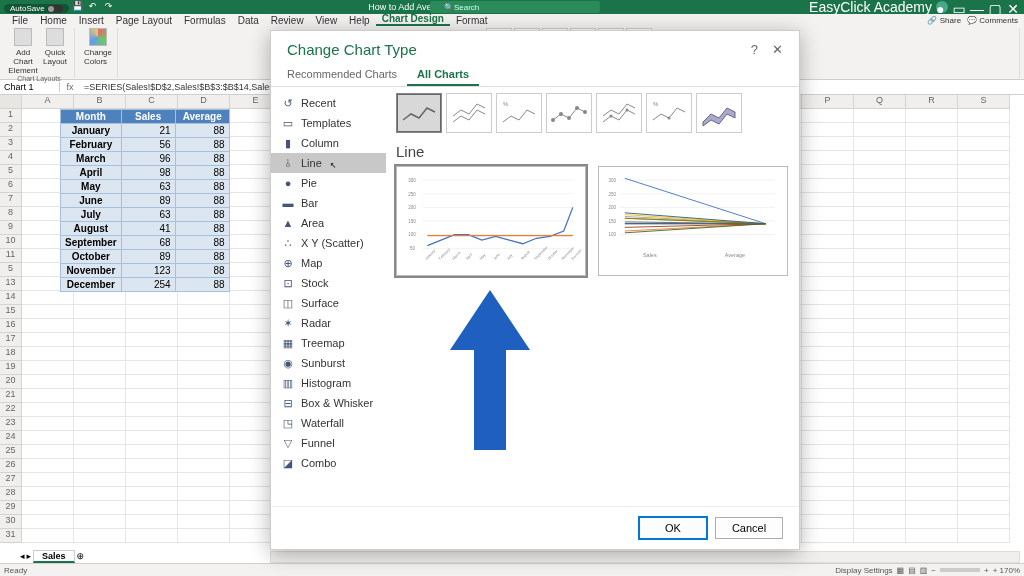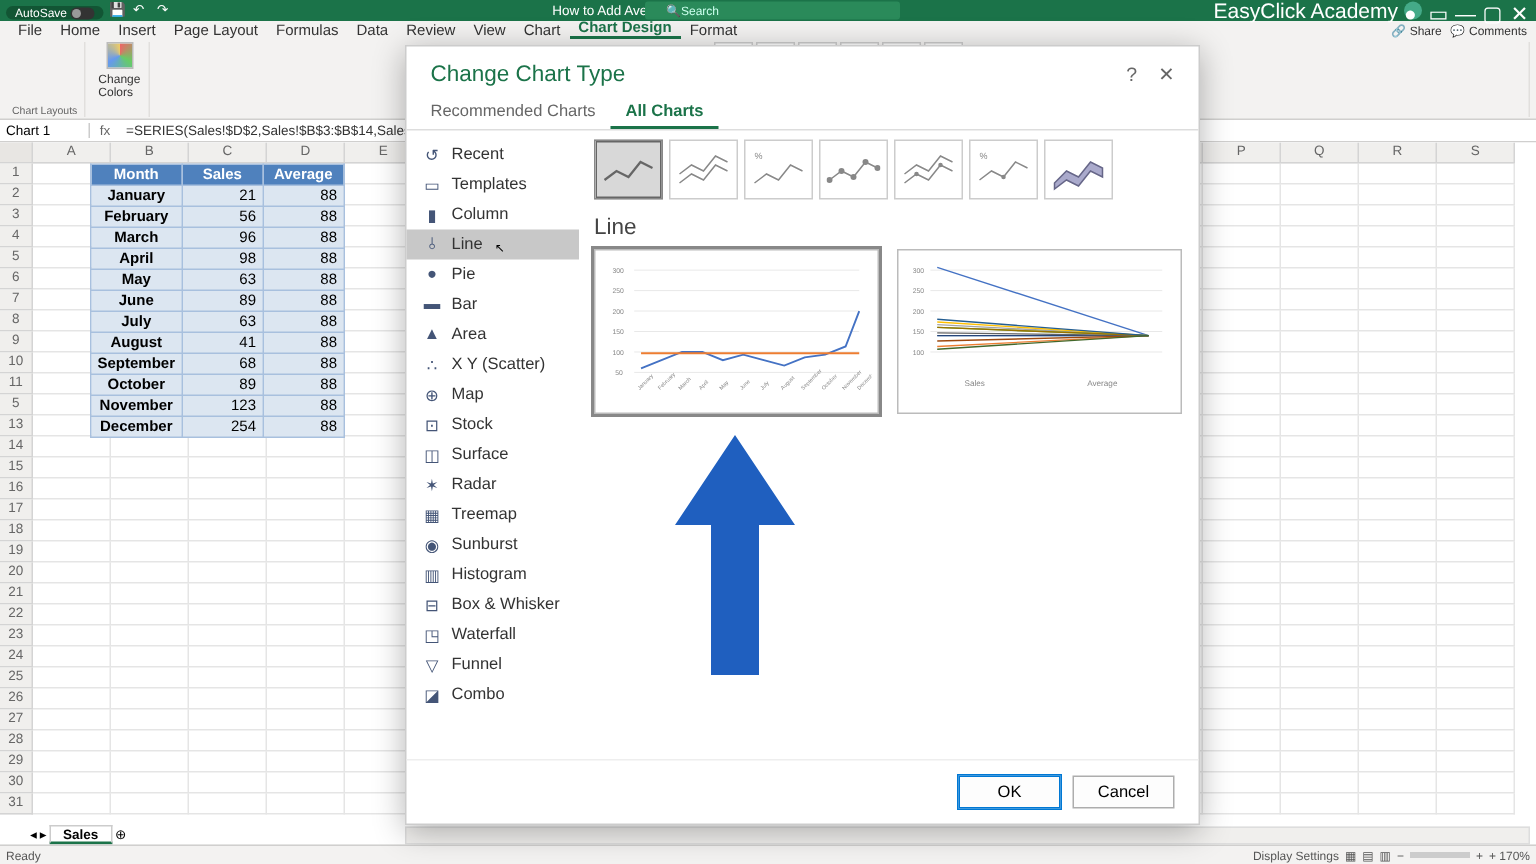--- a/index.html
+++ b/index.html
@@ -106,31 +106,43 @@
 
 <div class="tabs">
   <span class="tab">File</span>
   <span class="tab">Home</span>
   <span class="tab">Insert</span>
   <span class="tab">Page Layout</span>
   <span class="tab">Formulas</span>
   <span class="tab">Data</span>
   <span class="tab">Review</span>
   <span class="tab">View</span>
-  <span class="tab">Chart</span>
+  <span class="tab">Help</span>
   <span class="tab active">Chart Design</span>
   <span class="tab">Format</span>
 </div>
 <div class="shareline">
   <span>🔗 <span>Share</span></span>
   <span>💬 <span>Comments</span></span>
 </div>
 
 <div class="ribbon">
   <div class="r-group">
+    <div class="r-big">
+      <div class="r-item">
+          <div class="r-icon"></div>
+          <span style="white-space:pre-line;text-align:center">Add Chart
+Element</span>
+        </div>
+      <div class="r-item">
+          <div class="r-icon"></div>
+          <span style="white-space:pre-line;text-align:center">Quick
+Layout</span>
+        </div>
+    </div>
     <div class="r-label">Chart Layouts</div>
   </div>
   <div class="r-group">
     <div class="r-item">
         <div class="r-icon" style="background:conic-gradient(#e66,#6c6,#69e,#ec6)"></div>
         <span style="white-space:pre-line;text-align:left">Change
 Colors</span>
       </div>
   </div>
   <div class="r-group" style="flex:1">

